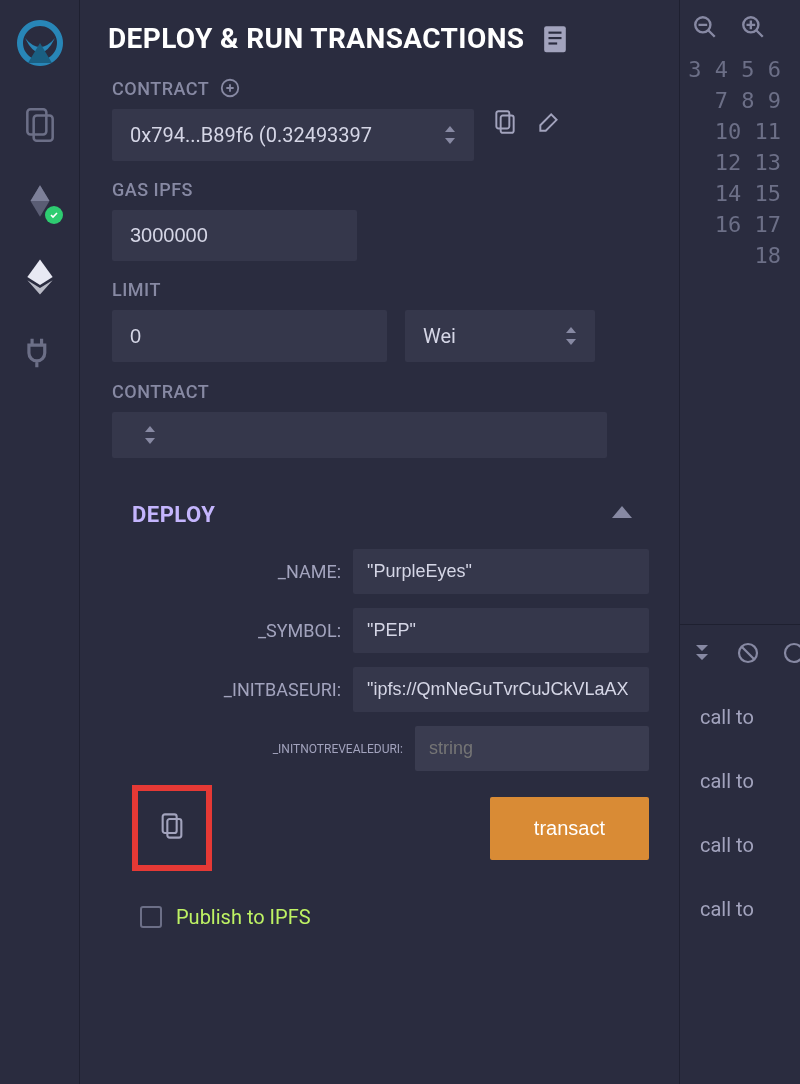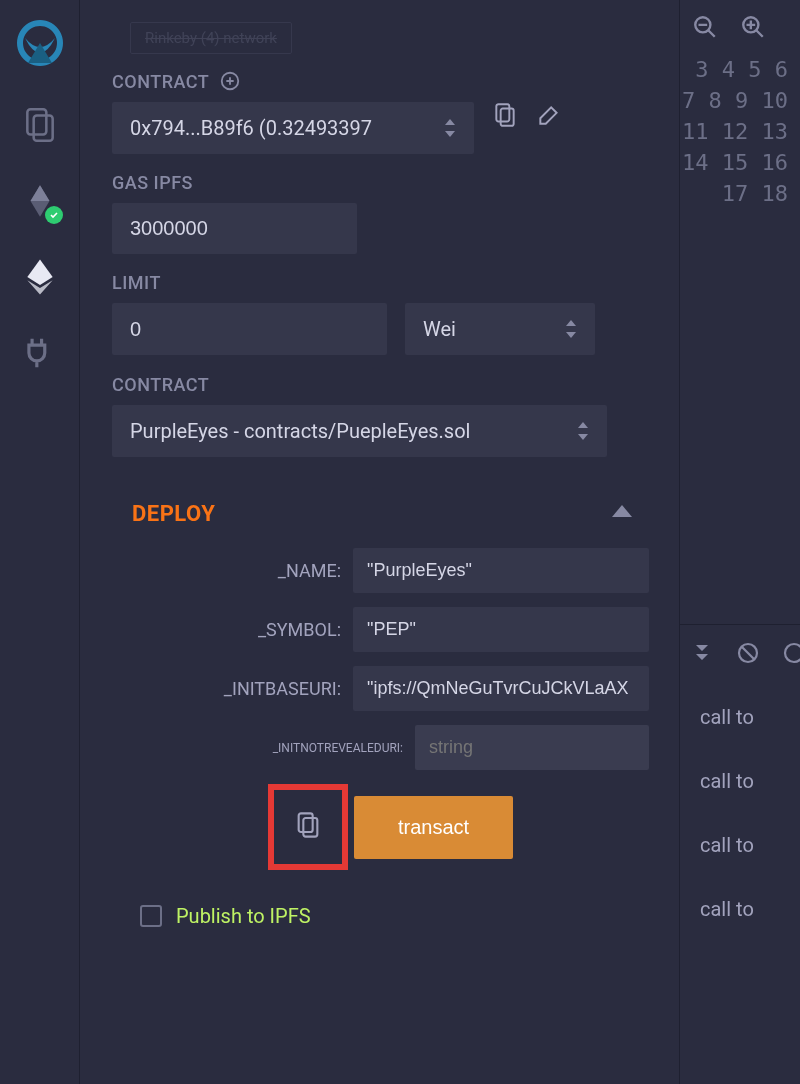--- a/index.html
+++ b/index.html
@@ -71,31 +71,31 @@
     background:transparent; border:none; outline:none; color:#d5d6e6;
     font-size:20px; width:100%;
   }
   .text-input { width: 245px; }
   .value-row .text-input { width: 275px; }
   .value-row .select-box { width: 190px; }
   .contract-select { width: 495px; }
 
   .deploy-block { margin-top: 44px; margin-left: 24px; }
   .deploy-header { display:flex; justify-content:space-between; align-items:center; margin-bottom: 22px; padding-right:18px;}
-  .deploy-title { color:#f97316; font-size:22px; font-weight:700; letter-spacing:0.5px; }
+  .deploy-title { color:#c4b5fd; font-size:22px; font-weight:700; letter-spacing:0.5px; }
   .chevron-up { color:#8789a3; cursor:pointer;}
 
   .param-row { display:flex; align-items:center; justify-content:flex-end; gap: 12px; margin-bottom: 14px; padding-right: 2px;}
   .param-label { color:#a2a3bd; font-size:18px; text-align:right; flex:1; }
   .param-input {
     background:#35374b; border:none; color:#d5d6e6; font-size:18px;
     padding: 12px 14px; width: 296px; border-radius:2px;
   }
   .param-input.placeholder { color:#797c95; background:#3a3c50; }
-  .transact-row { display:flex; justify-content:center; align-items:center; gap:12px; margin-top:6px; padding-right:2px;}
+  .transact-row { display:flex; justify-content:space-between; align-items:center; gap:12px; margin-top:6px; padding-right:2px;}
   .highlight-box {
     border: 6px solid #e53935; width:80px; height:86px;
     display:flex; align-items:center; justify-content:center;
     margin-right:-6px; position:relative; z-index:2;
   }
   .transact-btn {
     background:#d98b35; color:#fff; font-size:20px; border:none;
     padding: 20px 44px; cursor:pointer; border-radius:2px;
   }
   .publish-row { display:flex; align-items:center; gap:14px; margin-top:34px; margin-left:8px;}
@@ -104,21 +104,21 @@
   }
   .publish-label { color:#bef264; font-size:20px; }
 
   .editor-col {
     flex:1; background:#2a2c3f; position:relative; overflow:hidden;
     display:flex; flex-direction:column;
   }
   .ed-top { display:flex; gap:22px; padding:14px 12px; }
   .zoom-icon { color:#8789a3; width:26px;height:26px; cursor:pointer;}
   .line-gutter {
-    position:absolute; right:12px; top:54px; text-align:right;
+    position:absolute; right:19px; top:54px; text-align:right;
     font-family: "Menlo", monospace; font-size:22px; color:#6c6f87;
     line-height: 31px;
   }
   .console {
     position:absolute; left:0; right:0; top:624px; bottom:0;
     border-top:1px solid #1e2030; background:#2a2c3f;
   }
   .console-tools { display:flex; gap:22px; padding:16px 10px; }
   .console-tools svg { color:#8789a3; width:24px;height:24px; cursor:pointer; }
   .log-line { color:#a2a3bd; font-size:20px; padding: 20px 0 20px 20px; }
@@ -158,22 +158,32 @@
       </svg>
   </div>
   <div class="rail-icon">
     <svg viewBox="0 0 24 24" fill="none" stroke="currentColor" stroke-width="2">
         <path d="M7 7 v-4 M13 7 v-4 M5 7 h10 v5 a5 5 0 0 1 -10 0 z M10 17 v4"></path>
       </svg>
   </div>
 </div>
 
 <div class="side-panel">
-
-  <div class="env-ghost">Rinkeby (4) network</div>
+  <div class="panel-header">
+    <div class="panel-title">DEPLOY &amp; RUN TRANSACTIONS</div>
+    <div class="doc-icon">
+      <svg viewBox="0 0 24 28" fill="currentColor">
+          <rect x="2" y="2" width="20" height="24" rx="2"></rect>
+          <rect x="6" y="7" width="12" height="2" fill="#2a2c3f"></rect>
+          <rect x="6" y="12" width="12" height="2" fill="#2a2c3f"></rect>
+          <rect x="6" y="17" width="8" height="2" fill="#2a2c3f"></rect>
+        </svg>
+    </div>
+  </div>
+
 
   
   <div class="form-section">
     <div class="label-row">
       <span class="field-label">CONTRACT</span>
       <span class="add-icon">
         <svg viewBox="0 0 24 24" fill="none" stroke="currentColor" stroke-width="2">
             <circle cx="12" cy="12" r="9"></circle>
             <path d="M12 8 v8 M8 12 h8"></path>
           </svg>
@@ -237,21 +247,20 @@
       </div>
     </div>
   </div>
 
   
   <div class="form-section" style="margin-top:19px;">
     <div class="label-row">
       <span class="field-label">CONTRACT</span>
     </div>
     <div class="select-box contract-select">
-      <span>PurpleEyes - contracts/PuepleEyes.sol</span>
       <span class="stepper">
         <svg viewBox="0 0 12 8">
             <path fill="#8789a3" d="M6 0 l5 6 h-10z"></path>
           </svg>
         <svg viewBox="0 0 12 8">
             <path fill="#8789a3" d="M6 8 l-5 -6 h10z"></path>
           </svg>
       </span>
     </div>
   </div>

